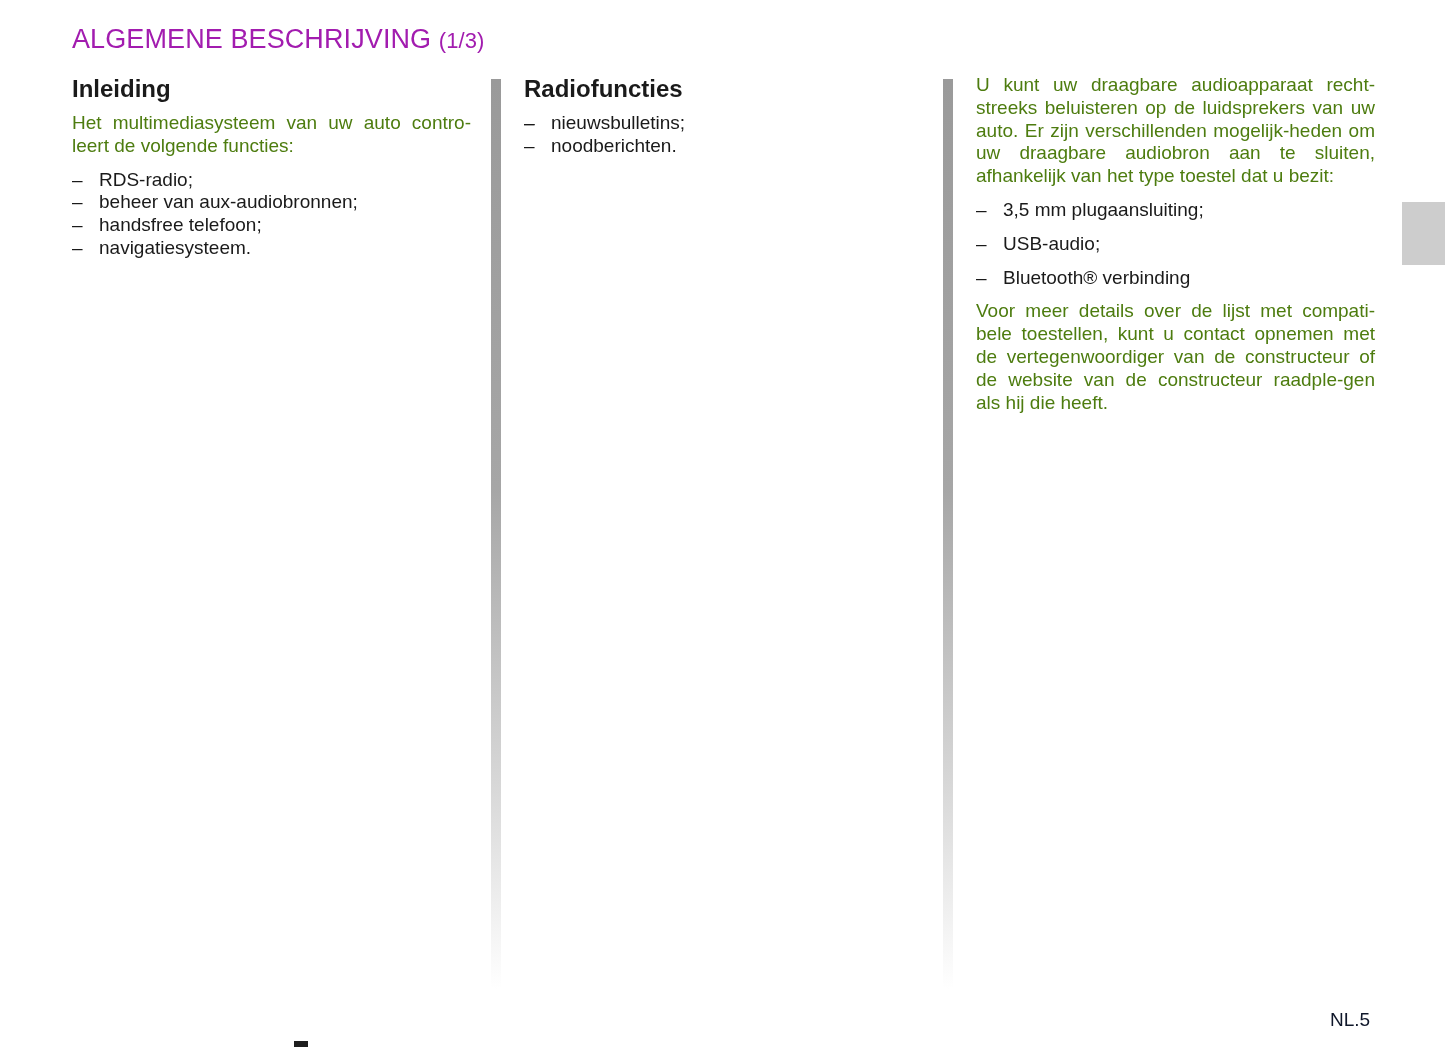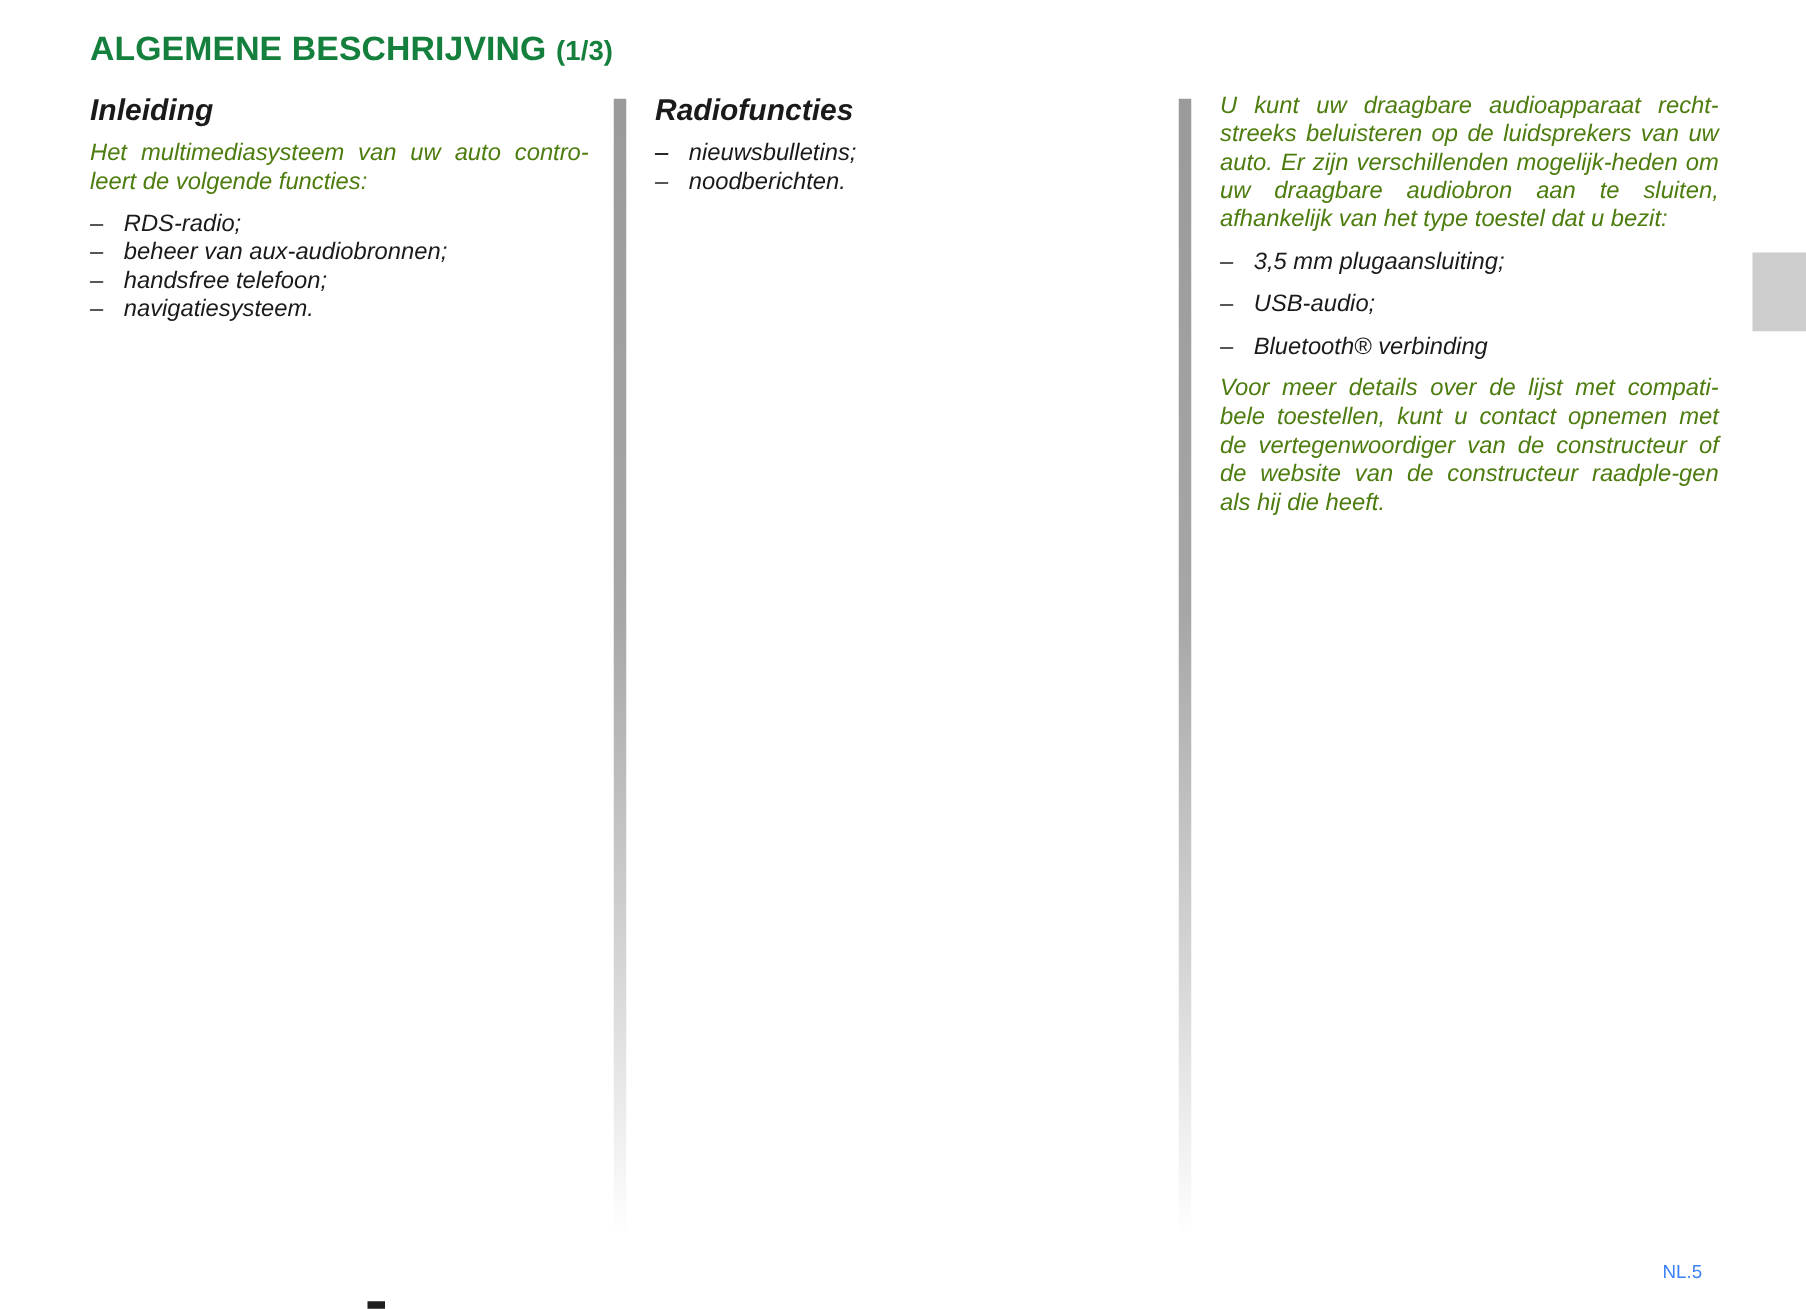--- a/index.html
+++ b/index.html
@@ -14,33 +14,32 @@
       overflow: hidden;
       font-family: "Liberation Sans", sans-serif;
       color: #1a1a1a;
     }
     .page-title {
       position: absolute;
       left: 72px;
       top: 24px;
       margin: 0;
       font-size: 27px;
-      font-weight: bold;
+      font-weight: normal;
       letter-spacing: 0.1px;
-      color: #15803d;
+      color: #a21caf;
       white-space: nowrap;
     }
     .page-title .suffix {
       font-size: 22px;
     }
     .column {
       position: absolute;
       top: 74px;
       width: 399px;
-      font-style: italic;
     }
     .col-1 { left: 72px; }
     .col-2 { left: 524px; }
     .col-3 { left: 976px; }
     .divider {
       position: absolute;
       top: 79px;
       width: 10px;
       height: 910px;
       background: linear-gradient(to bottom, #9a9a9a 0%, #a6a6a6 45%, #d8d8d8 78%, #ffffff 100%);
@@ -88,22 +87,22 @@
       left: 1402px;
       top: 202px;
       width: 43px;
       height: 63px;
       background: #cdcdcd;
     }
     .page-number {
       position: absolute;
       left: 1330px;
       top: 1009px;
-      font-size: 15px;
-      color: #3b82f6;
+      font-size: 19px;
+      color: #0f172a;
     }
     .crop-mark {
       position: absolute;
       left: 294px;
       top: 1041px;
       width: 14px;
       height: 6px;
       background: #1e1e1e;
     }
   </style>

